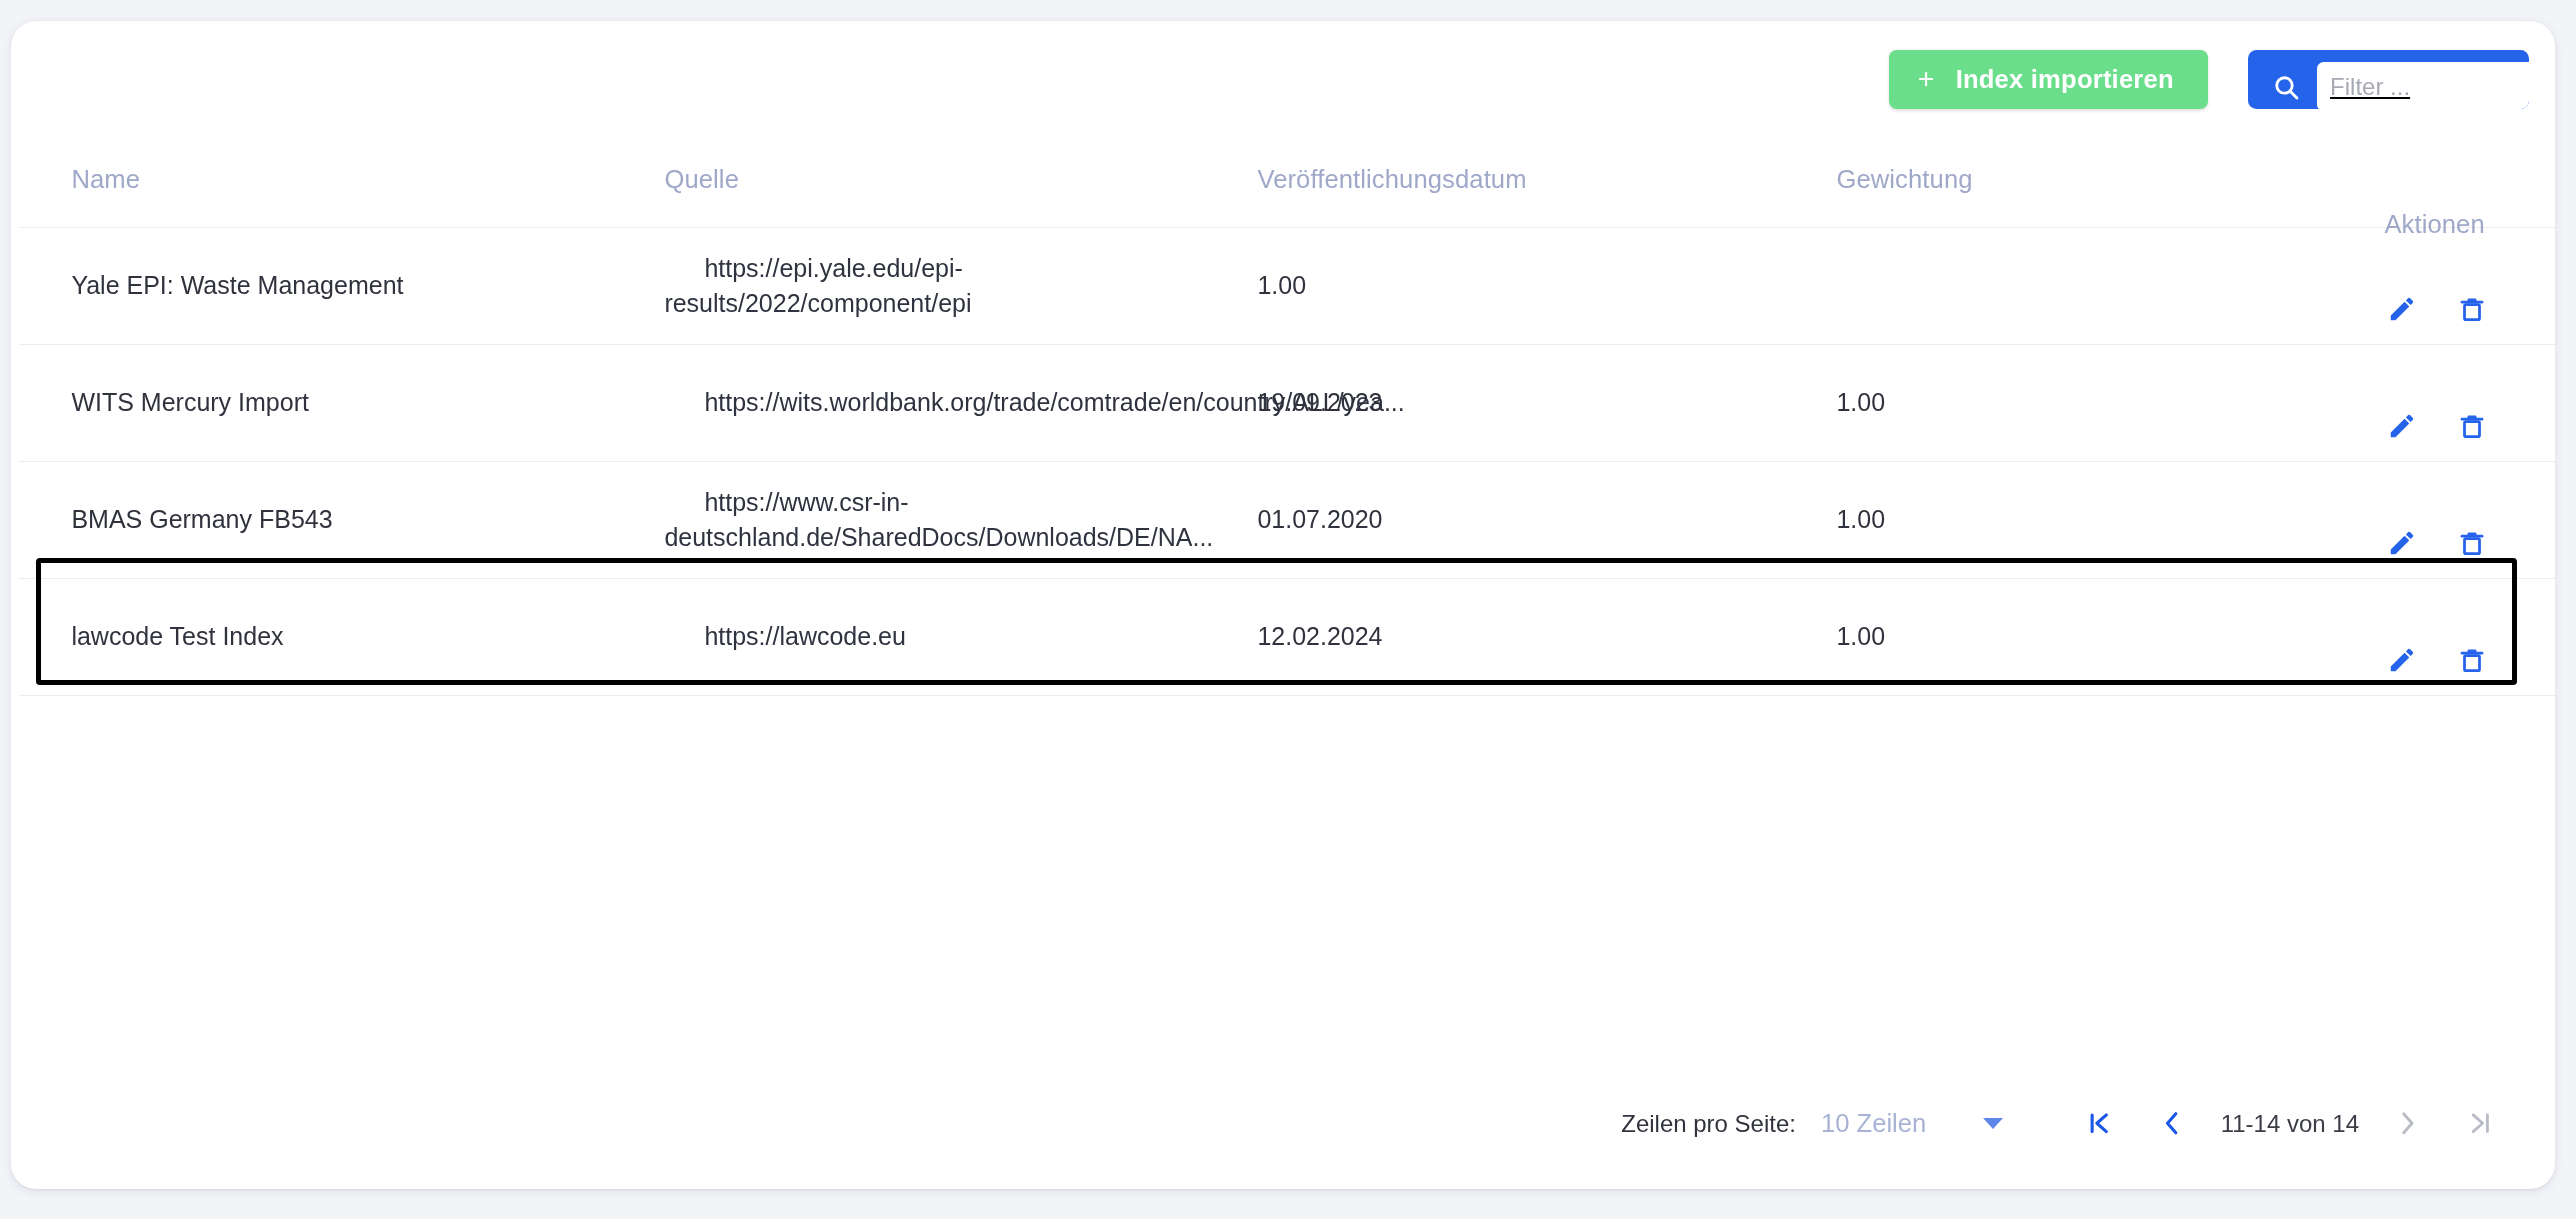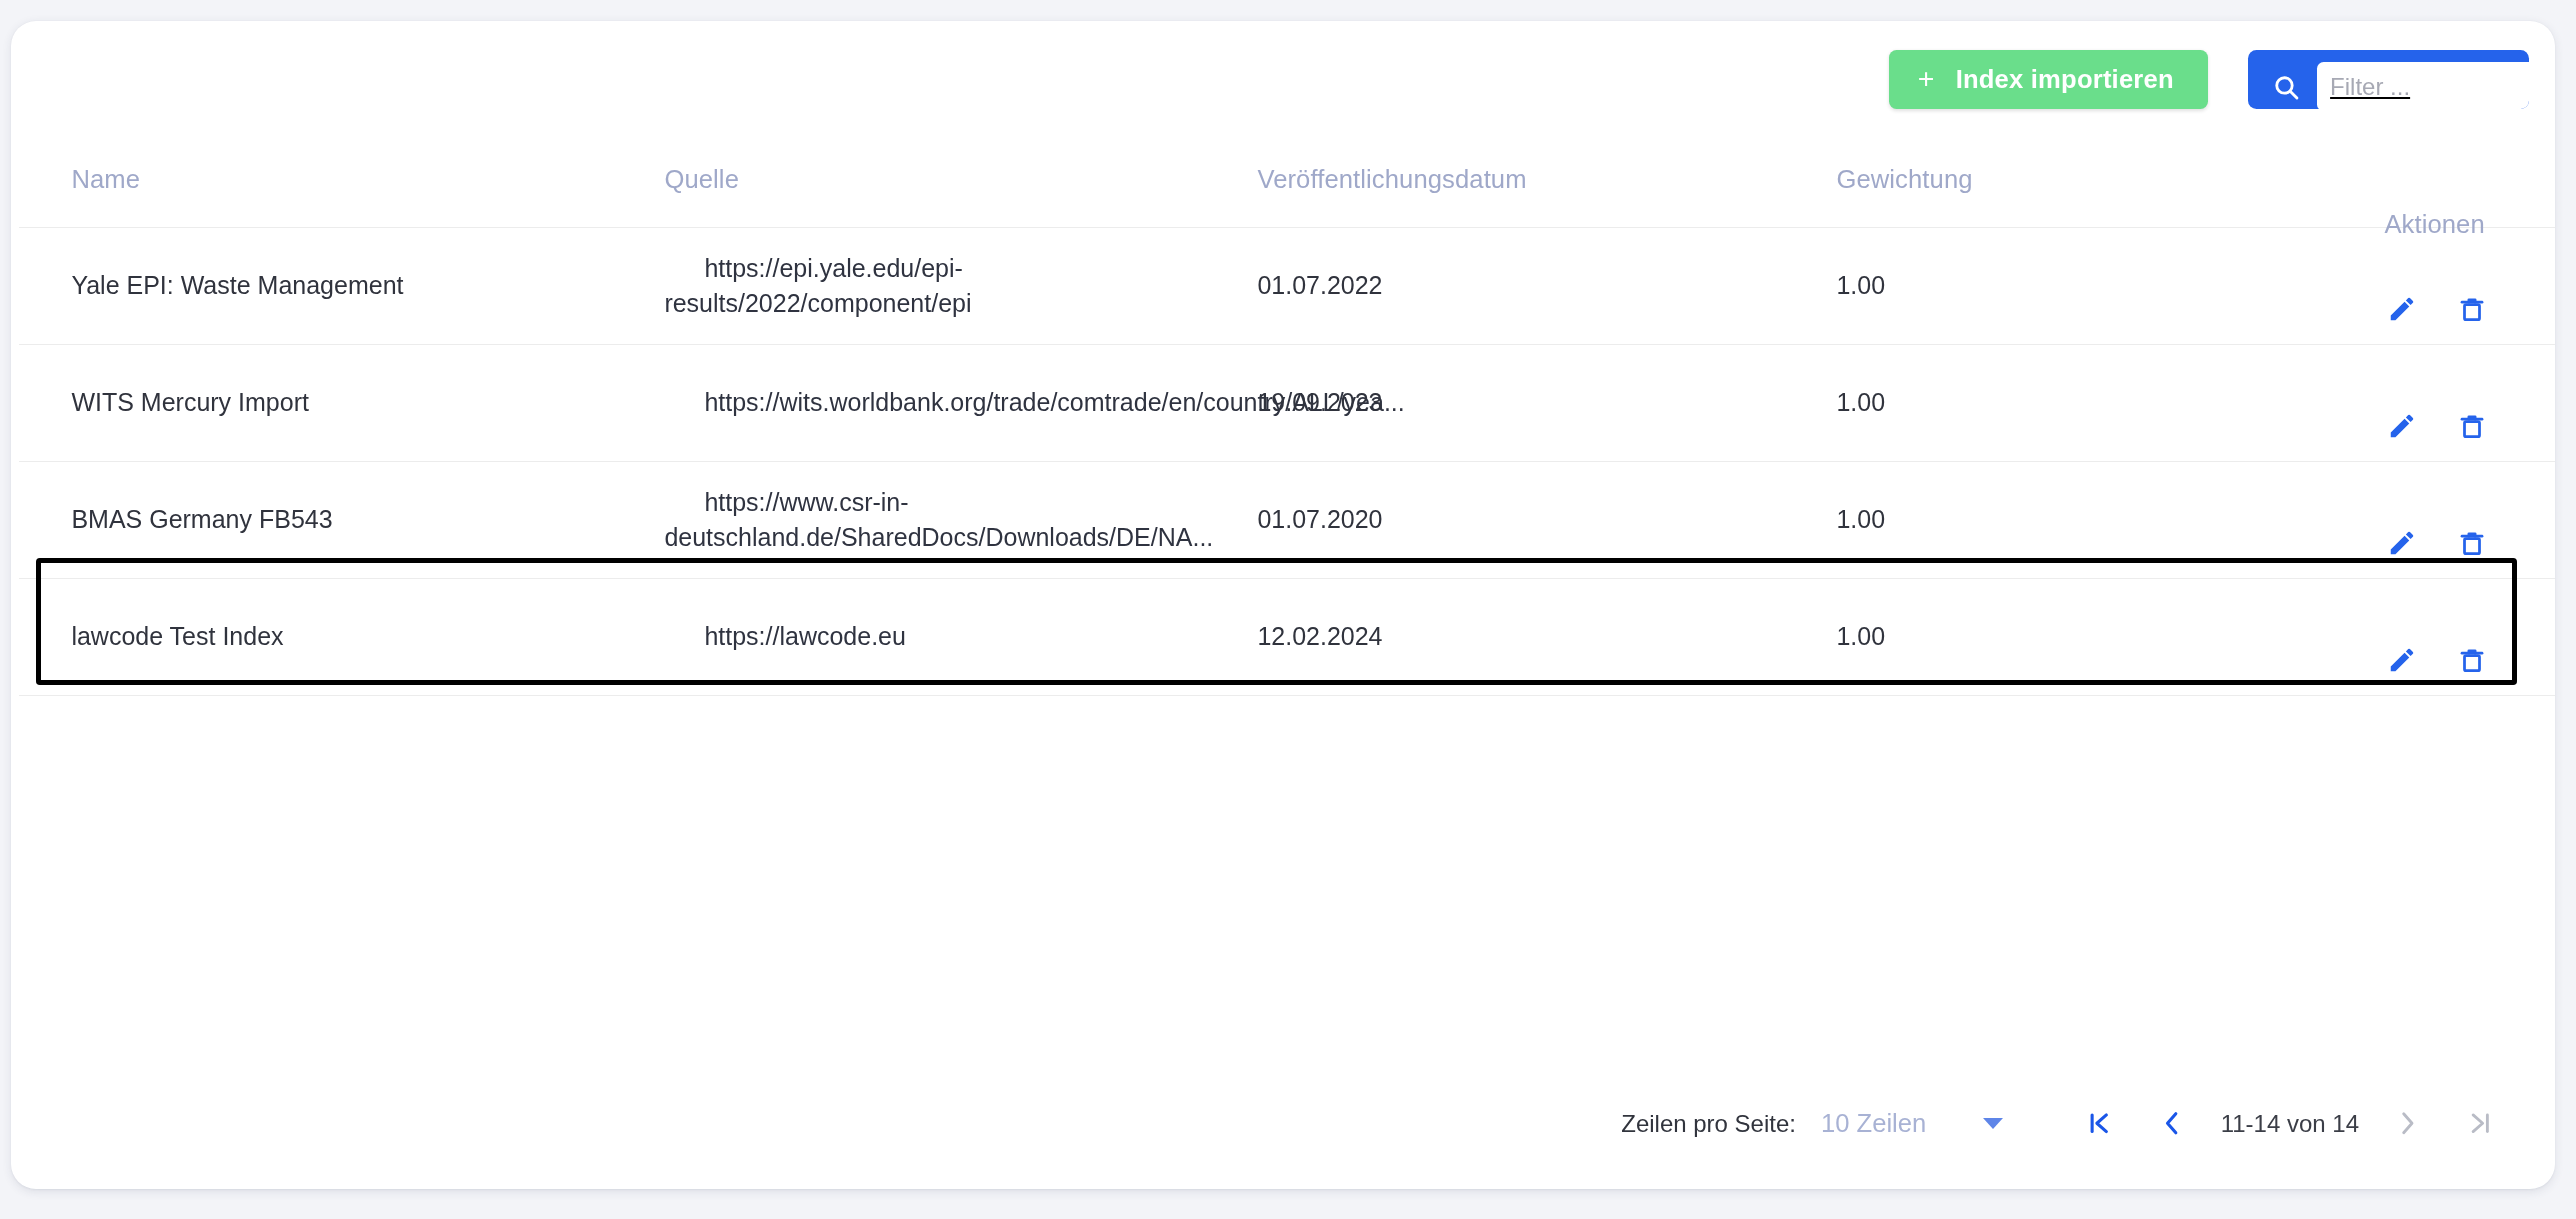--- a/index.html
+++ b/index.html
@@ -267,21 +267,20 @@
         <div class="c-date"><span class="th">Veröffentlichungsdatum</span></div>
         <div class="c-weight"><span class="th">Gewichtung</span></div>
         <div class="c-act">
             <span class="th">Aktionen</span>
           </div>
       </div>
 
       <div class="row body">
         <div class="c-name"><span class="td">Yale EPI: Waste Management</span></div>
         <div class="c-src"><span class="td src">https://epi.yale.edu/epi-results/2022/component/epi</span></div>
-        <div class="c-date"><span class="td">01.07.2022</span></div>
         <div class="c-weight"><span class="td">1.00</span></div>
         <div class="c-act">
           <button class="icon-btn">
             <svg width="30" height="30" viewBox="0 0 24 24" fill="#2563eb">
                 <path d="M3 17.25V21h3.75L17.81 9.94l-3.75-3.75L3 17.25zM20.71 7.04a1 1 0 0 0 0-1.41l-2.34-2.34a1 1 0 0 0-1.41 0l-1.83 1.83 3.75 3.75 1.83-1.83z"></path>
               </svg>
           </button>
           <button class="icon-btn">
             <svg width="30" height="30" viewBox="0 0 24 24" fill="none" stroke="#2563eb" stroke-width="2.2" stroke-linecap="round" stroke-linejoin="round">
                 <path d="M4 6.5h16"></path>

